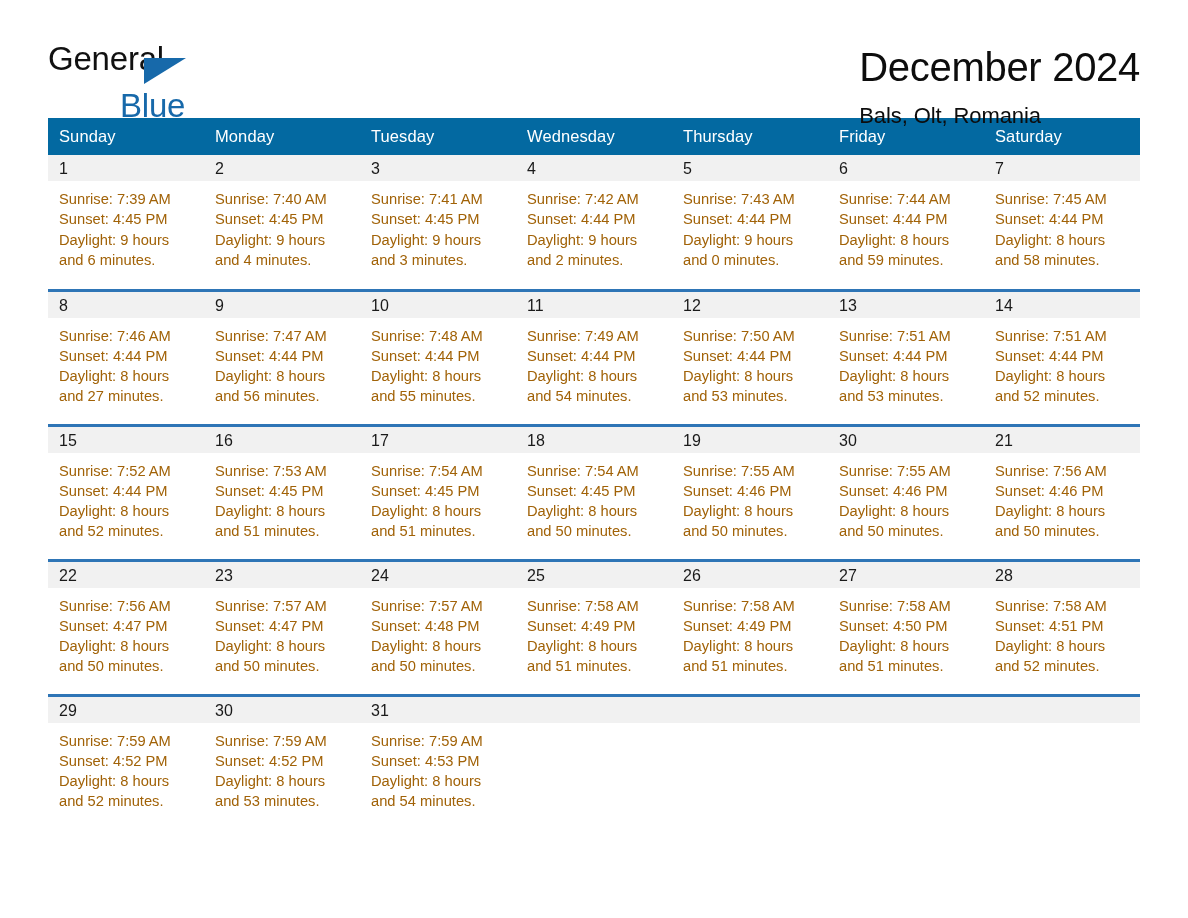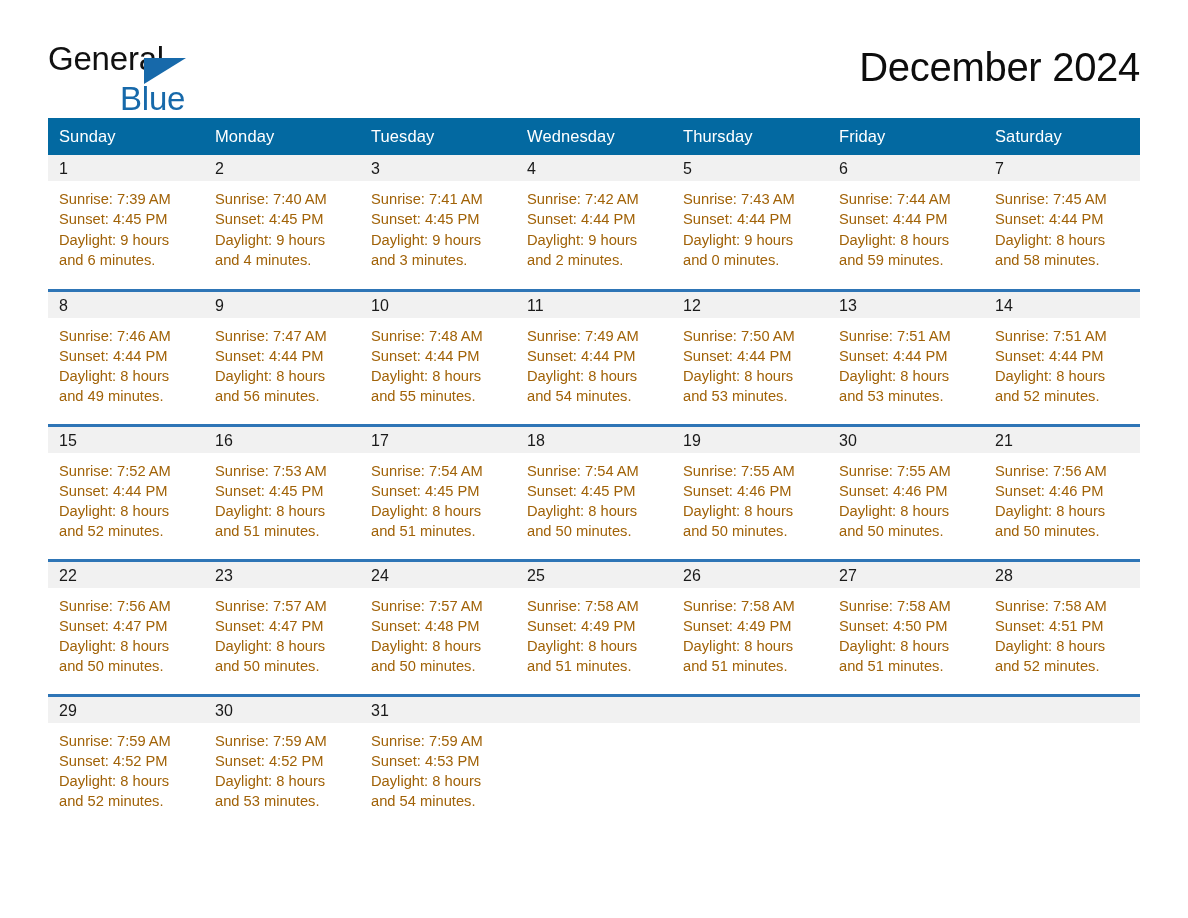--- a/index.html
+++ b/index.html
@@ -48,21 +48,21 @@
     left: 96px;
     top: 16px;
     width: 0;
     height: 0;
     border-left: 42px solid #1769aa;
     border-bottom: 26px solid transparent;
   }
   .logo-blue {
     position: absolute;
     left: 72px;
-    top: 40px;
+    top: 47px;
     font-size: 33px;
     color: #1769aa;
     letter-spacing: -0.2px;
   }
   .title-block {
     text-align: left;
     padding-top: 2px;
   }
   .month-title {
     font-size: 40px;
@@ -135,20 +135,21 @@
   <div class="masthead">
 
     <div class="logo">
       <span class="logo-general">General</span>
       <span class="logo-triangle"></span>
       <span class="logo-blue">Blue</span>
     </div>
 
     <div class="title-block">
       <h1 class="month-title">December 2024</h1>
+      <div class="location">Bals, Olt, Romania</div>
     </div>
 
   </div>
 
   <table class="calendar">
     <colgroup>
       <col>
         <col>
         <col>
         <col>
@@ -233,21 +234,21 @@
             </div>
           </td>
         </tr>
         <tr class="week-row">
           <td class="">
             <div class="daynum-band">8</div>
             <div class="cell-body">
               <div>Sunrise: 7:46 AM</div>
               <div>Sunset: 4:44 PM</div>
               <div>Daylight: 8 hours</div>
-              <div>and 49 minutes.</div>
+              <div>and 27 minutes.</div>
             </div>
           </td>
           <td class="">
             <div class="daynum-band">9</div>
             <div class="cell-body">
               <div>Sunrise: 7:47 AM</div>
               <div>Sunset: 4:44 PM</div>
               <div>Daylight: 8 hours</div>
               <div>and 56 minutes.</div>
             </div>

